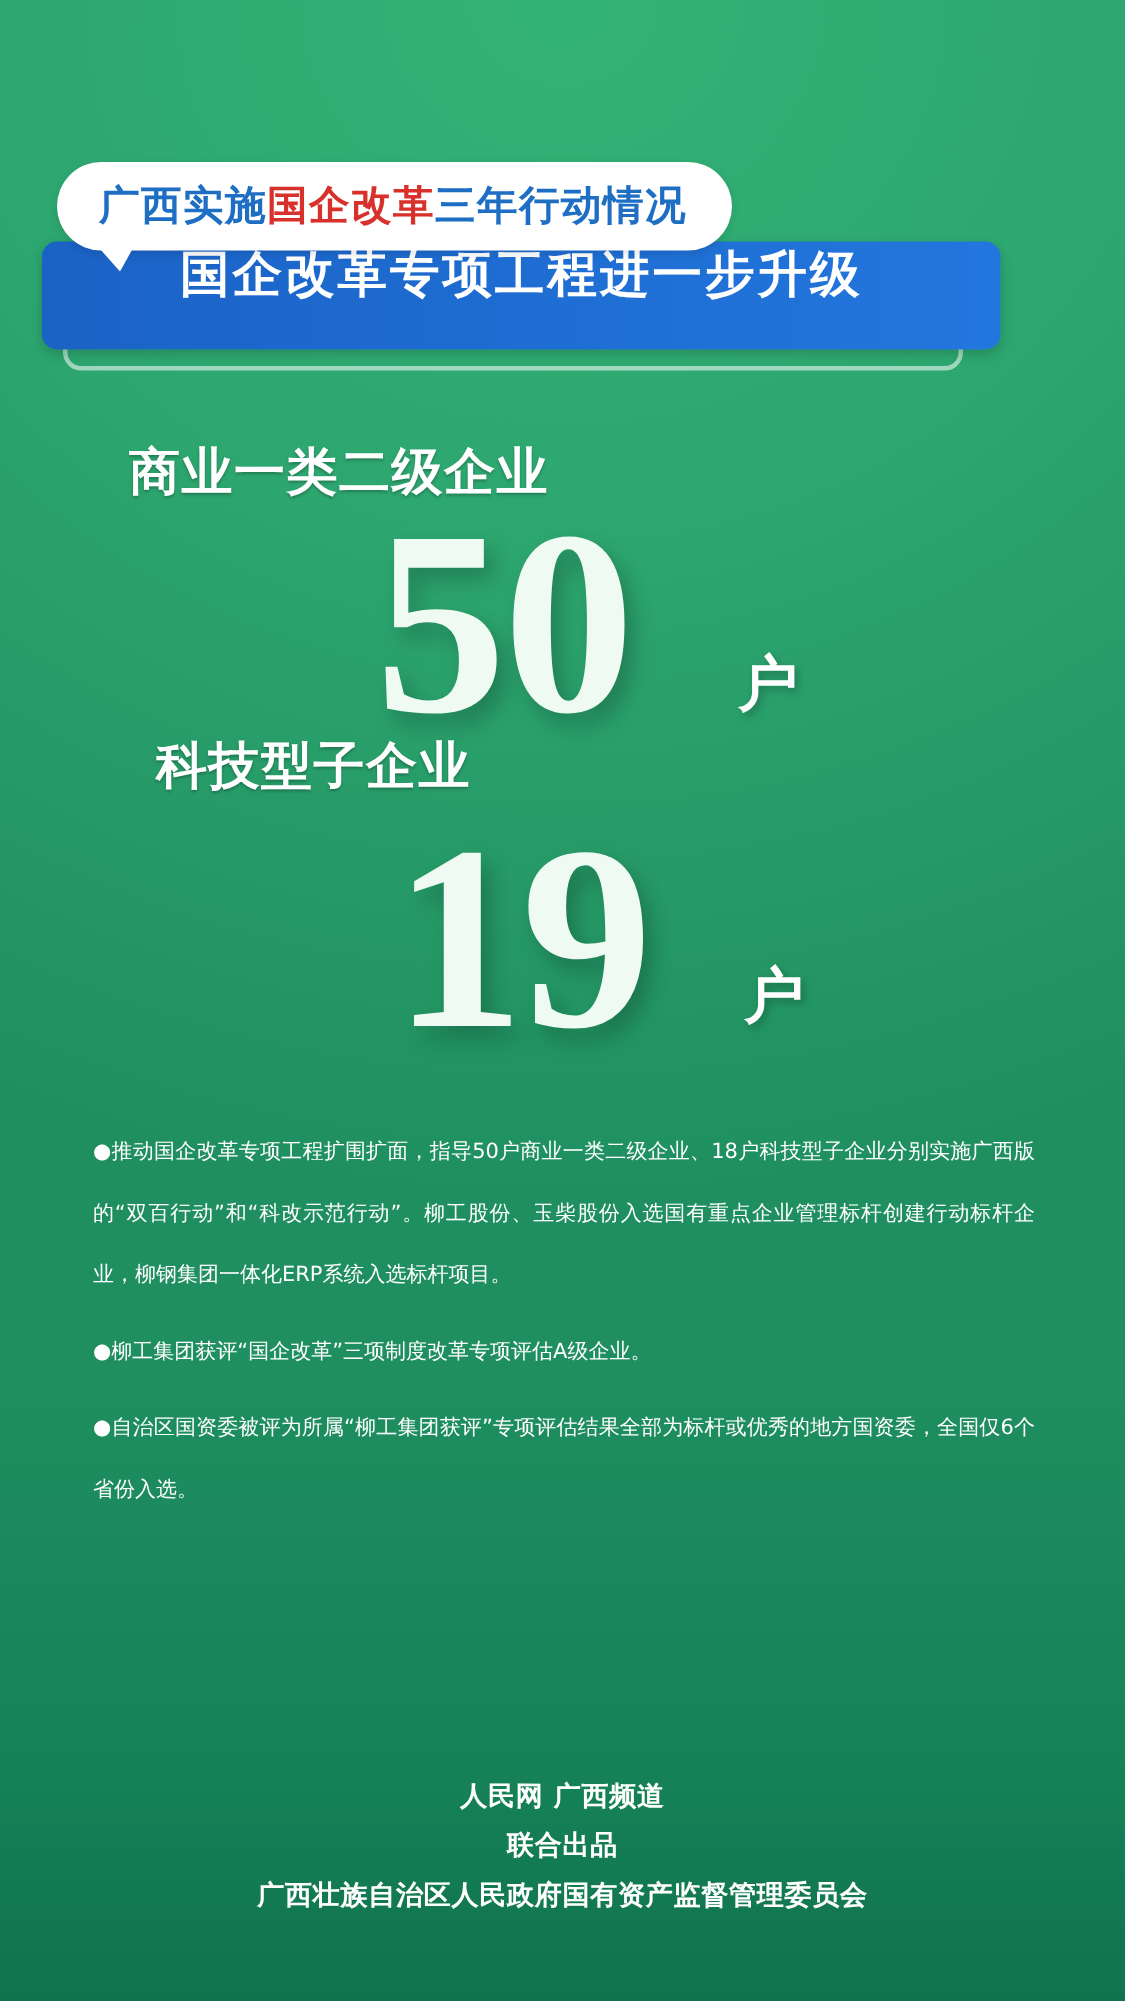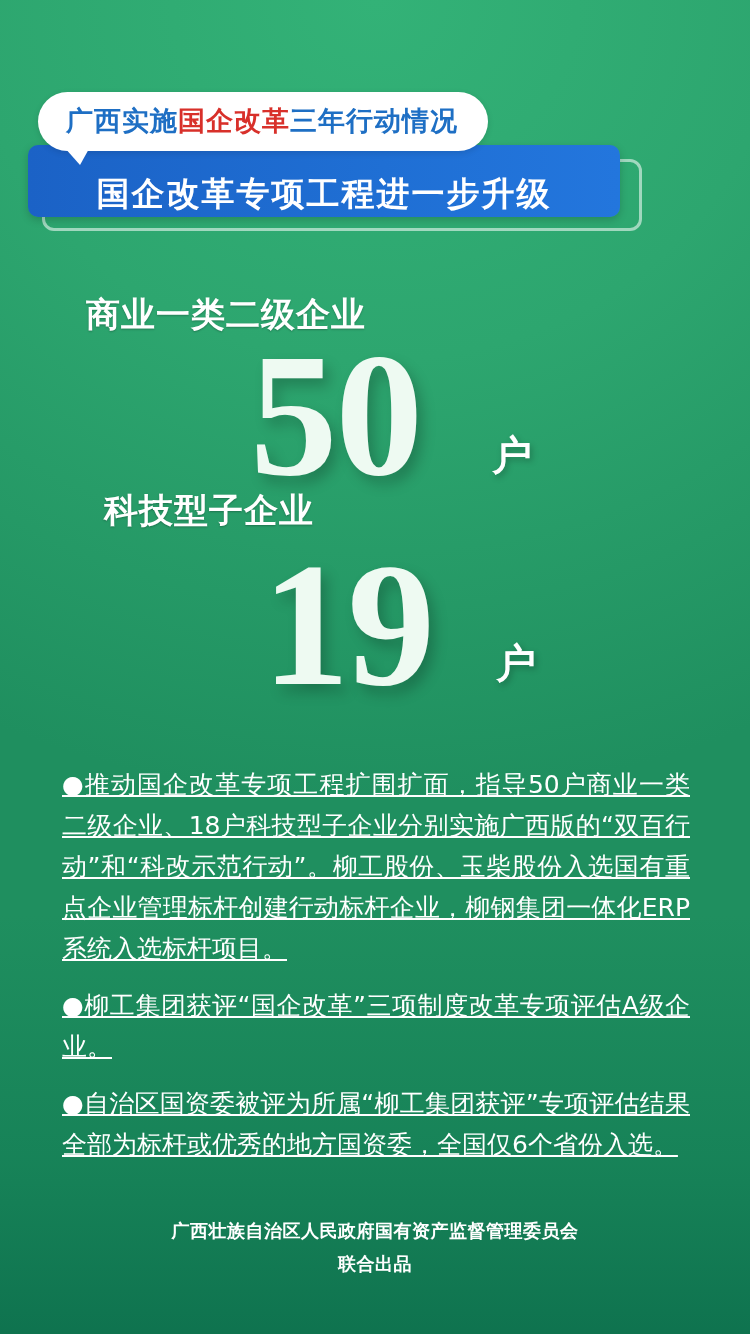--- a/index.html
+++ b/index.html
@@ -20,21 +20,21 @@
   }
   .bg-bottom{
     position:absolute;left:0;right:0;bottom:0;height:420px;
     background:linear-gradient(180deg, rgba(20,130,88,0) 0%, rgba(16,120,82,.55) 60%, rgba(12,110,76,.85) 100%);
   }
 
   .page{position:absolute;inset:0;}
 
   
   .header{
-    position:absolute;left:28px;top:92px;width:694px;
+    position:absolute;left:28px;top:108px;width:694px;
   }
   .ribbon{
     position:relative;
     display:inline-block;
     background:#ffffff;
     border-radius:34px;
     padding:11px 30px 12px 28px;
     margin-left:10px;
     box-shadow:0 2px 6px rgba(0,0,0,.12);
     z-index:3;
@@ -57,24 +57,24 @@
     position:relative;margin-top:-6px;
   }
   .bluebar-shadow{
     position:absolute;left:14px;top:14px;width:600px;height:72px;
     border:3px solid rgba(255,255,255,.55);
     border-radius:12px;
     box-sizing:border-box;
   }
   .bluebar{
     position:relative;
-    width:592px;height:72px;
+    width:639px;height:72px;
     background:linear-gradient(90deg,#1b62c6 0%,#1f6fd4 60%,#2376dd 100%);
     border-radius:10px;
-    display:flex;align-items:flex-end;justify-content:center;
+    display:flex;align-items:flex-start;justify-content:center;
     box-shadow:0 3px 8px rgba(0,0,0,.18);
   }
   .bluebar span{
     color:#fff;font-size:33px;font-weight:bold;letter-spacing:2px;
     font-family:"DejaVu Sans","Liberation Sans",sans-serif;
   }
 
   
   .stats{position:absolute;left:0;right:0;top:270px;height:430px;}
   .stat-label{
@@ -108,27 +108,26 @@
   .l2{left:104px;top:218px;}
   .n2{left:262px;top:268px;}
   .u2{left:496px;top:366px;}
 
   
   .body{
     position:absolute;left:62px;top:748px;width:628px;
   }
   .para{
     color:#ffffff;
-    font-size:25px;
+    font-size:14px;
     line-height:41px;
     text-align:justify;
-    margin:16px 0 10px 0;
+    margin:0 0 10px 0;
     text-indent:0;
     font-family:"DejaVu Sans","Liberation Sans",sans-serif;
-    text-decoration:underline;
   }
 
   
   .footer{
     position:absolute;left:0;right:0;bottom:54px;text-align:center;
   }
   .footer div{
     color:#ffffff;font-size:18px;line-height:33px;font-weight:bold;
     font-family:"DejaVu Sans","Liberation Sans",sans-serif;
     letter-spacing:.5px;
@@ -166,17 +165,18 @@
     <div class="stat-unit u2">户</div>
   </div>
 
   <div class="body">
     <p class="para">●推动国企改革专项工程扩围扩面，指导50户商业一类二级企业、18户科技型子企业分别实施广西版的“双百行动”和“科改示范行动”。柳工股份、玉柴股份入选国有重点企业管理标杆创建行动标杆企业，柳钢集团一体化ERP系统入选标杆项目。</p>
     <p class="para">●柳工集团获评“国企改革”三项制度改革专项评估A级企业。</p>
     <p class="para">●自治区国资委被评为所属“柳工集团获评”专项评估结果全部为标杆或优秀的地方国资委，全国仅6个省份入选。</p>
   </div>
 
   <div class="footer">
+    <div>人民网 广西频道</div>
+    <div>联合出品</div>
     <div>广西壮族自治区人民政府国有资产监督管理委员会</div>
-    <div>联合出品</div>
   </div>
 
 </div>
 
 </body></html>

